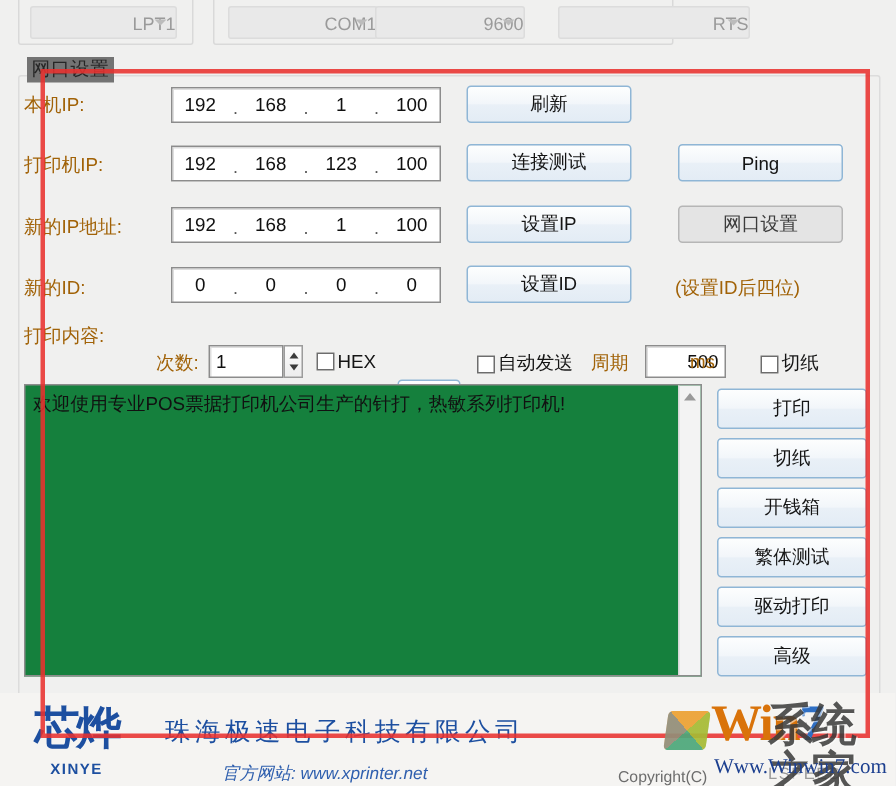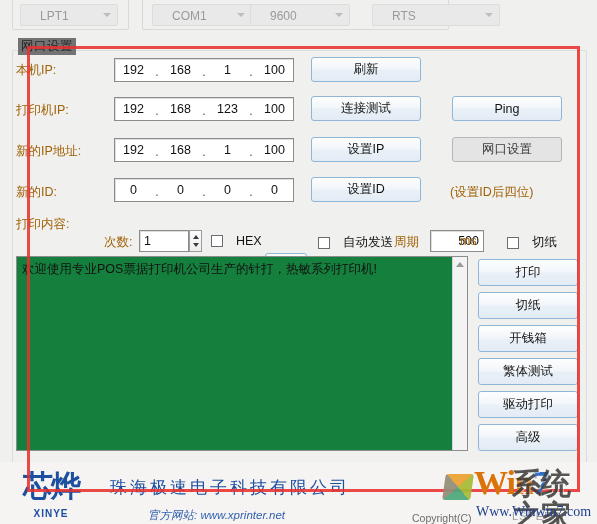--- a/index.html
+++ b/index.html
@@ -11,21 +11,21 @@
     -webkit-font-smoothing:none;
   }
   .app{position:absolute;left:0;top:0;width:597px;height:524px;background:#f0f0ef;}
 
   
   .topstrip{position:absolute;left:0;top:0;width:597px;height:36px;}
   .topgroupbox{position:absolute;border:1px solid #d9d9d9;border-radius:2px;background:#f0f0ef;}
   .combo{
     position:absolute;height:22px;background:#e9e9e9;border:1px solid #dcdcdc;
     border-radius:2px;color:#9a9a9a;font-size:12px;line-height:22px;
-    padding-left:19px;box-sizing:border-box;
+    padding-left:7px;box-sizing:border-box;text-align:right;
   }
   .combo .arrow{
     position:absolute;right:6px;top:8px;width:0;height:0;
     border-left:4px solid transparent;border-right:4px solid transparent;
     border-top:4px solid #bcbcbc;
   }
 
   
   .groupbox{
     position:absolute;left:12px;top:50px;width:573px;height:440px;
@@ -69,21 +69,21 @@
   }
   .numbox.right{text-align:right;padding-right:4px;padding-left:0;}
   .spin{
     position:absolute;width:13px;height:22px;border:1px solid #9c9c9c;
     background:linear-gradient(#fcfcfc,#ededed);box-sizing:border-box;
   }
   .spin .up,.spin .dn{position:absolute;left:3px;width:0;height:0;
     border-left:3px solid transparent;border-right:3px solid transparent;}
   .spin .up{top:4px;border-bottom:4px solid #3a3a3a;}
   .spin .dn{bottom:4px;border-top:4px solid #3a3a3a;}
-  .cb{position:absolute;display:flex;align-items:center;gap:13px;font-size:12.5px;color:#141414;white-space:nowrap;}
+  .cb{position:absolute;display:flex;align-items:center;gap:2px;font-size:12.5px;color:#141414;white-space:nowrap;}
   .cb .box{width:12px;height:12px;border:1px solid #6d6d6d;background:#fff;box-sizing:border-box;display:inline-block;}
 
   
   .editor{
     position:absolute;left:16px;top:256px;width:452px;height:195px;
     background:#15803d;border:1px solid #8c8c8c;box-sizing:border-box;
   }
   .editor .txt{
     position:absolute;left:5px;top:4px;right:18px;
     font-size:12.5px;color:#111;line-height:16px;

